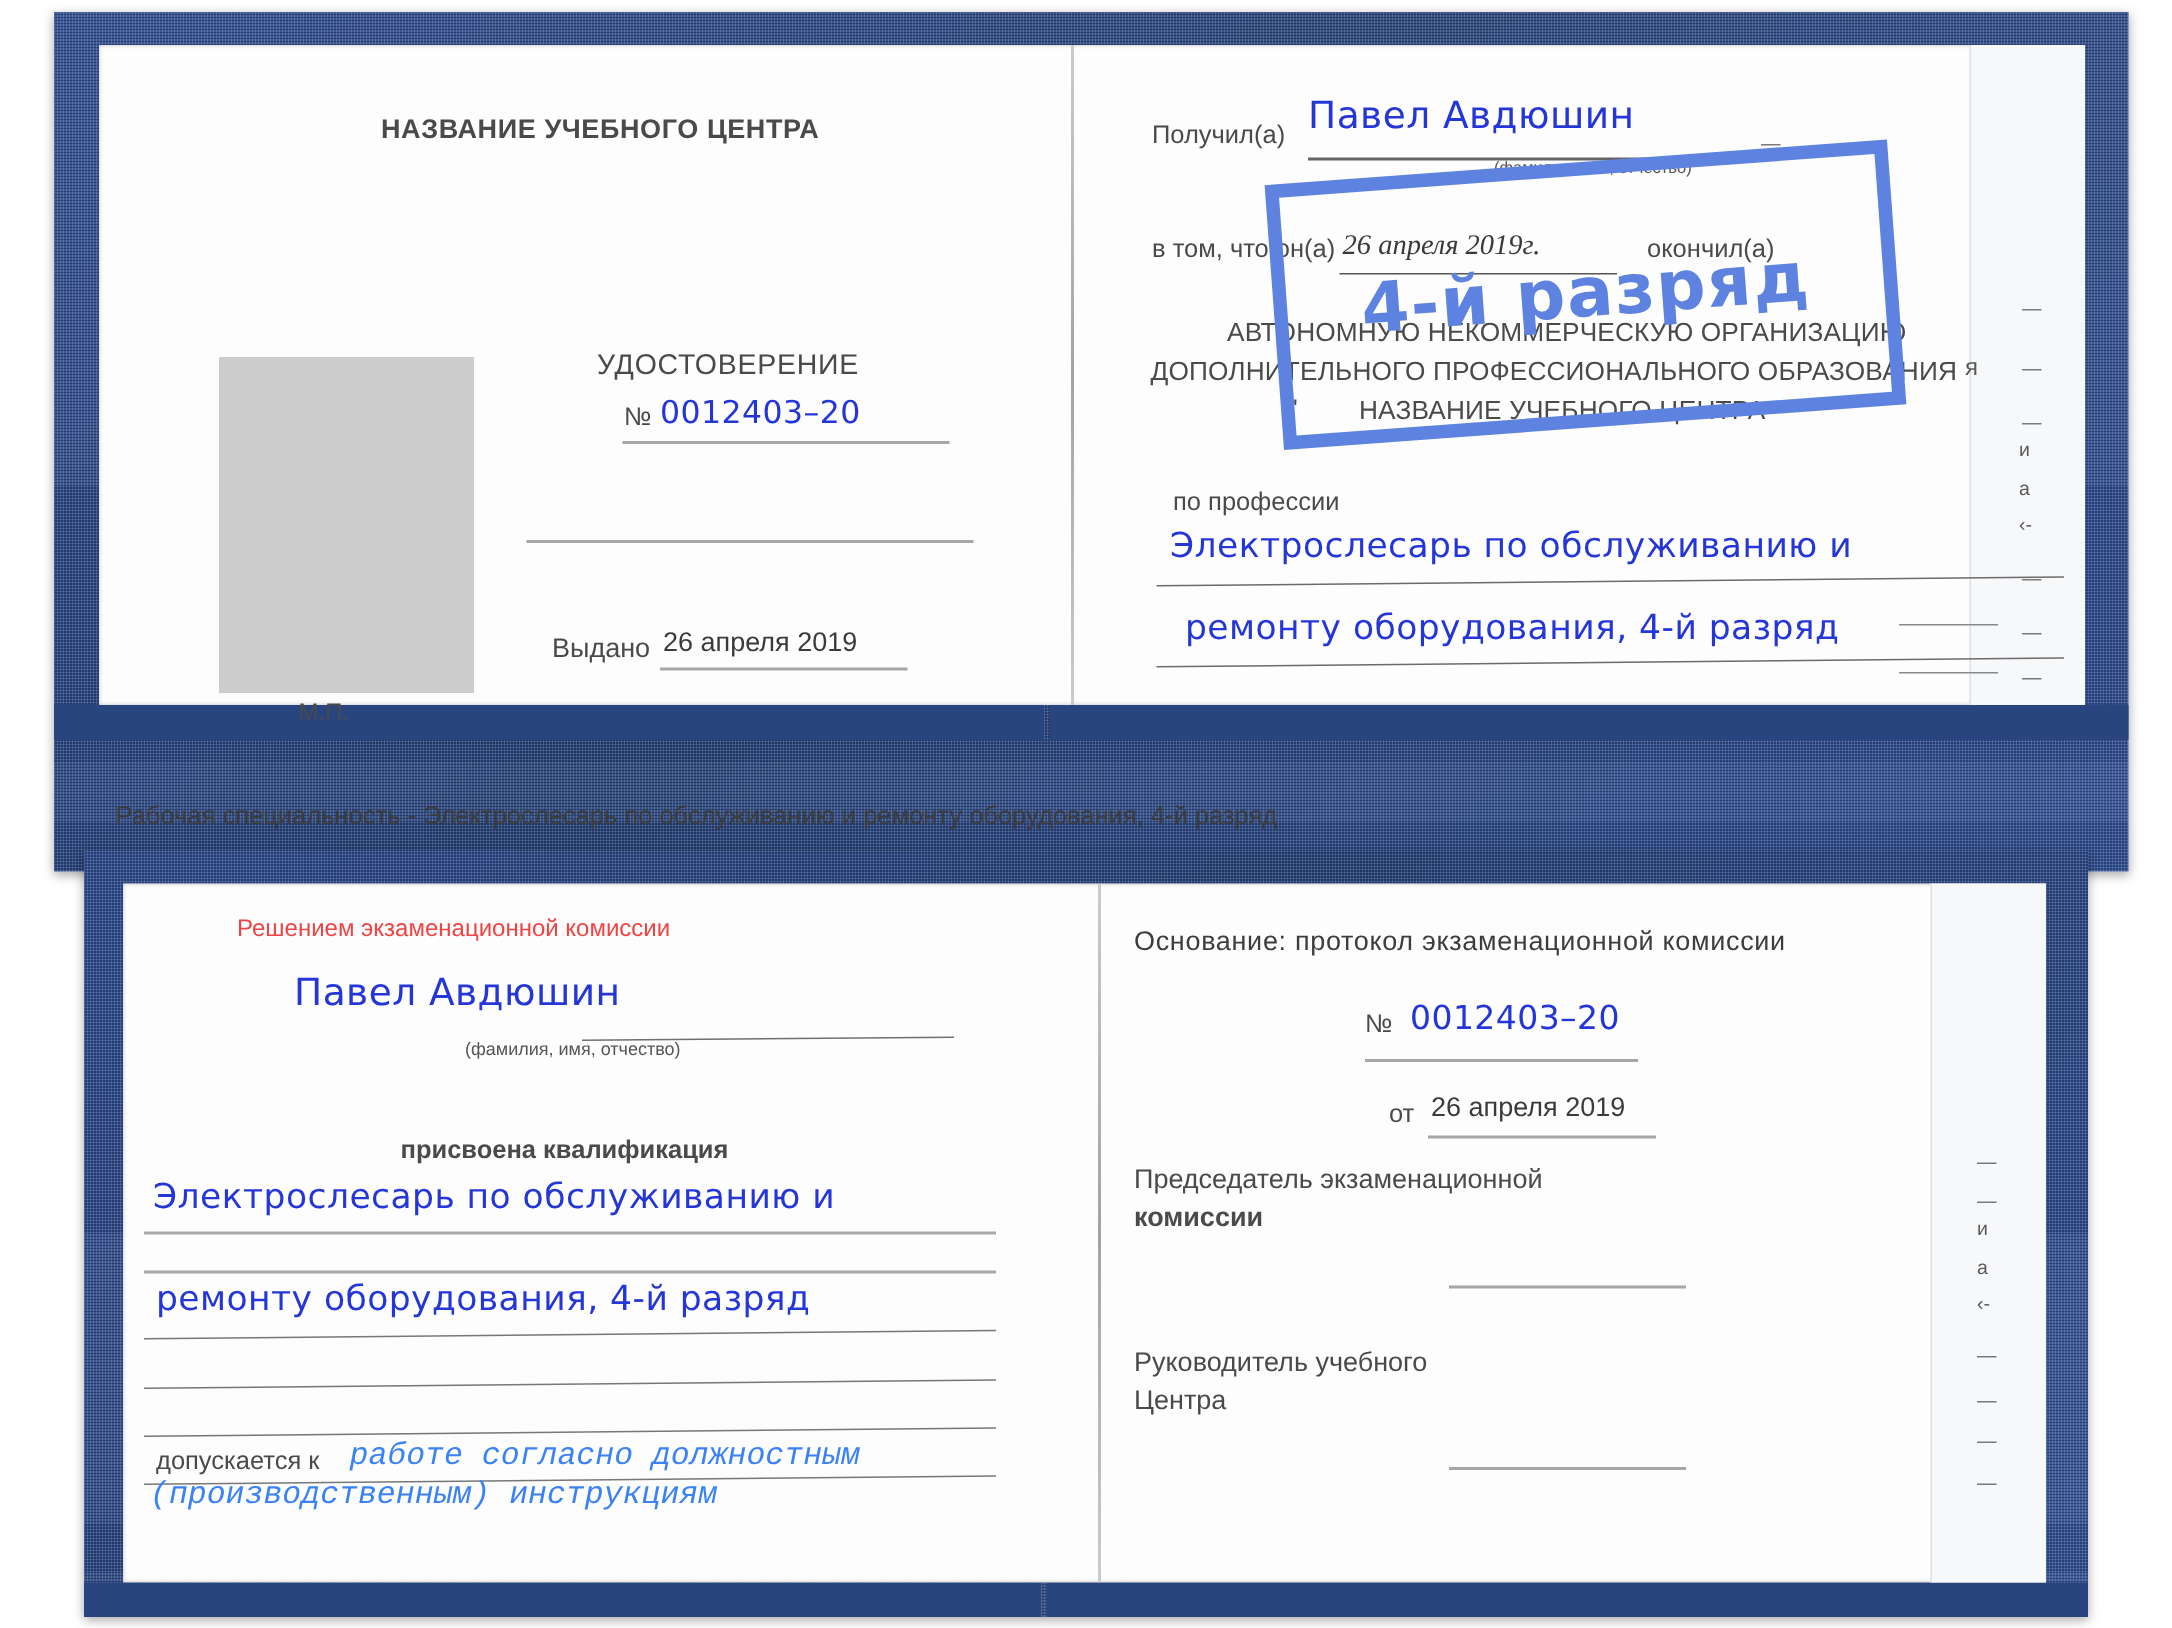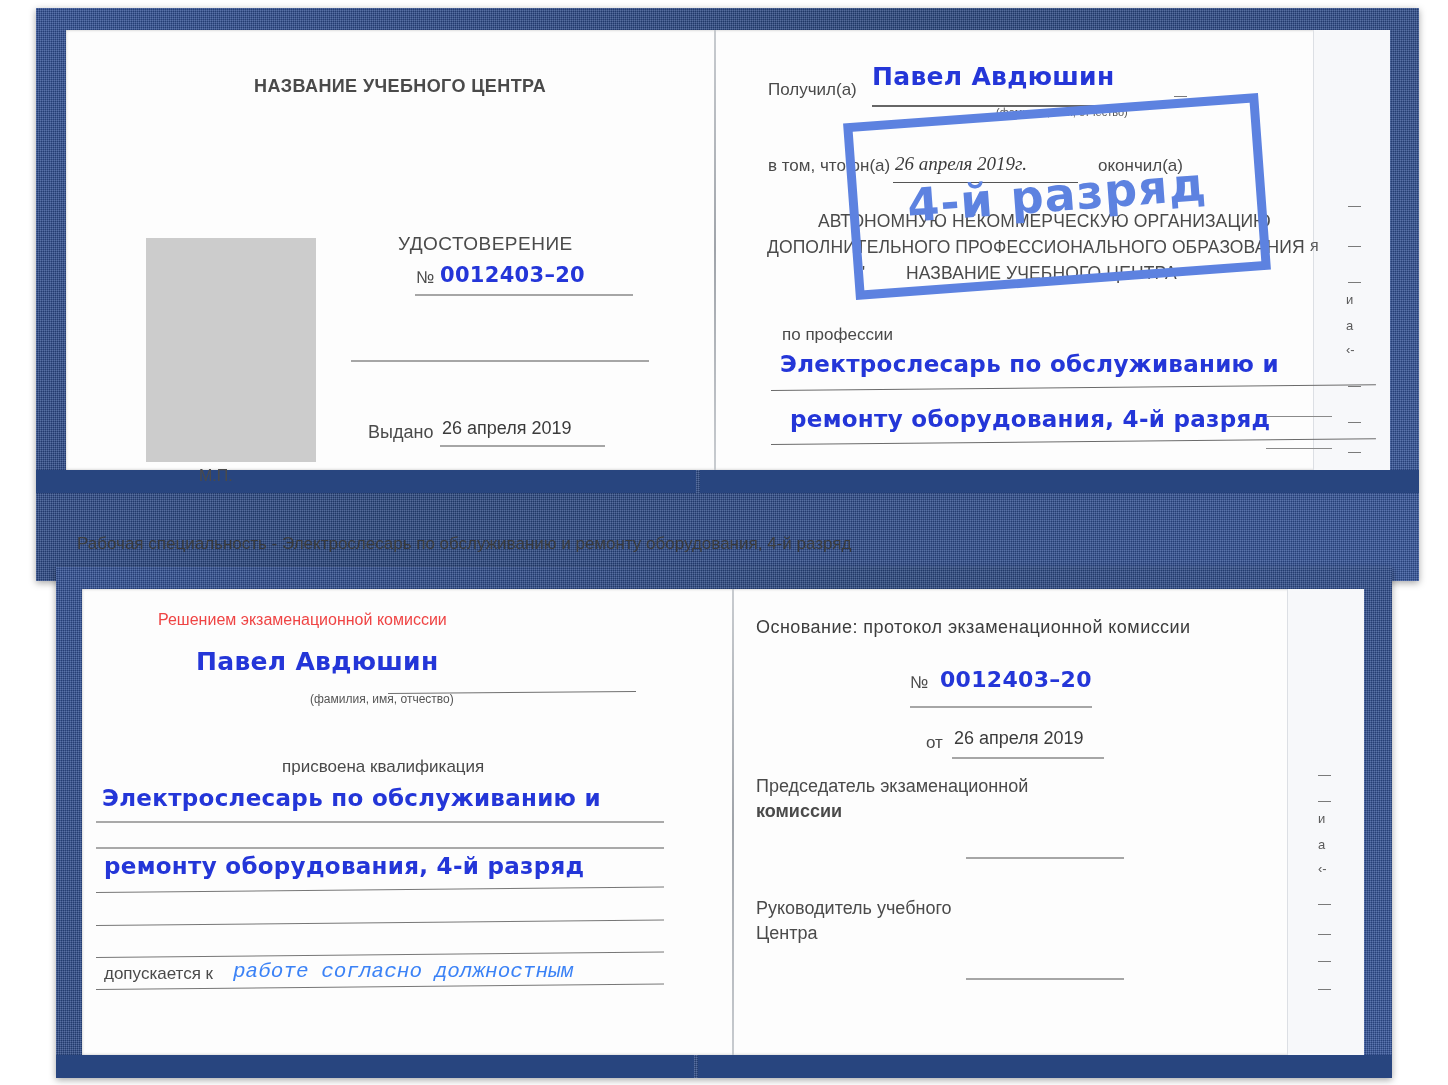--- a/index.html
+++ b/index.html
@@ -42,21 +42,21 @@
     opacity:.85;
   }
   
   .notch{position:absolute;background:#28457f;}
 
   
   .t{position:absolute;color:#4a4a4a;white-space:nowrap;}
   .bold{font-weight:bold;}
   .hand{
     font-family:"DejaVu Sans", sans-serif;
-    color:#2436d8;font-weight:bold;
+    color:#2436d8;font-weight:normal;
     letter-spacing:.3px;white-space:nowrap;position:absolute;
   }
   .hand-it{
     font-family:"Liberation Serif", serif;
     font-style:italic;color:#2436d8;position:absolute;white-space:nowrap;
   }
   .ital{font-family:Liberation Mono, monospace;font-style:italic;color:#3b82f6;}
   .rule{position:absolute;background:#9b9b9b;height:1px;}
   .rule.thick{height:2px;background:#a6a6a6;}
   .tinyrule{position:absolute;height:1px;background:#6f6f6f;}
@@ -180,34 +180,35 @@
 
     <div class="backpage" style="right:0;width:76px;"></div>
     <div class="spine" style="left:650px;"></div>
 
     <div class="t" style="left:76px;top:22px;font-size:16px;color:#ef4444;">Решением экзаменационной комиссии</div>
 
     <div class="hand" style="left:114px;top:58px;font-size:25px;">Павел Авдюшин</div>
     <div class="tinyrule" style="left:306px;top:104px;width:248px;transform:rotate(-0.45deg);transform-origin:left center;"></div>
     <div class="t" style="left:228px;top:103px;font-size:12px;color:#555;">(фамилия, имя, отчество)</div>
 
-    <div class="t" style="left:200px;top:168px;font-size:17px;">присвоена квалификация</div>
+    <div class="t" style="left:185px;top:168px;font-size:17px;font-weight:bold;">присвоена квалификация</div>
 
     <div class="hand" style="left:20px;top:196px;font-size:23px;">Электрослесарь по обслуживанию и</div>
     <div class="rule thick" style="left:14px;top:232px;width:568px;background:#a9a9a9;"></div>
     <div class="rule thick" style="left:14px;top:258px;width:568px;background:#a9a9a9;"></div>
     <div class="hand" style="left:22px;top:264px;font-size:23px;">ремонту оборудования, 4-й разряд</div>
 
     <div class="rule" style="left:14px;top:303px;width:568px;background:#777;transform:rotate(-0.55deg);transform-origin:left center;"></div>
     <div class="rule" style="left:14px;top:336px;width:568px;background:#777;transform:rotate(-0.55deg);transform-origin:left center;"></div>
     <div class="rule" style="left:14px;top:368px;width:568px;background:#777;transform:rotate(-0.55deg);transform-origin:left center;"></div>
     <div class="rule" style="left:14px;top:400px;width:568px;background:#777;transform:rotate(-0.55deg);transform-origin:left center;"></div>
 
     <div class="t" style="left:22px;top:375px;font-size:17px;">допускается к</div>
     <div class="t ital" style="left:151px;top:371px;font-size:21px;">работе согласно должностным</div>
+    <div class="t ital" style="left:18px;top:397px;font-size:21px;">(производственным) инструкциям</div>
 
     <div class="t" style="left:674px;top:28px;font-size:18px;letter-spacing:.45px;color:#3d3d3d;">Основание: протокол экзаменационной комиссии</div>
 
     <div class="t" style="left:828px;top:84px;font-size:17px;">№</div>
     <div class="hand" style="left:858px;top:78px;font-size:22px;">0012403–20</div>
     <div class="rule thick" style="left:828px;top:117px;width:182px;background:#a6a6a6;"></div>
 
     <div class="t" style="left:844px;top:144px;font-size:17px;">от</div>
     <div class="t" style="left:872px;top:139px;font-size:18px;color:#3b3b3b;">26 апреля 2019</div>
     <div class="rule thick" style="left:870px;top:168px;width:152px;background:#a6a6a6;"></div>

